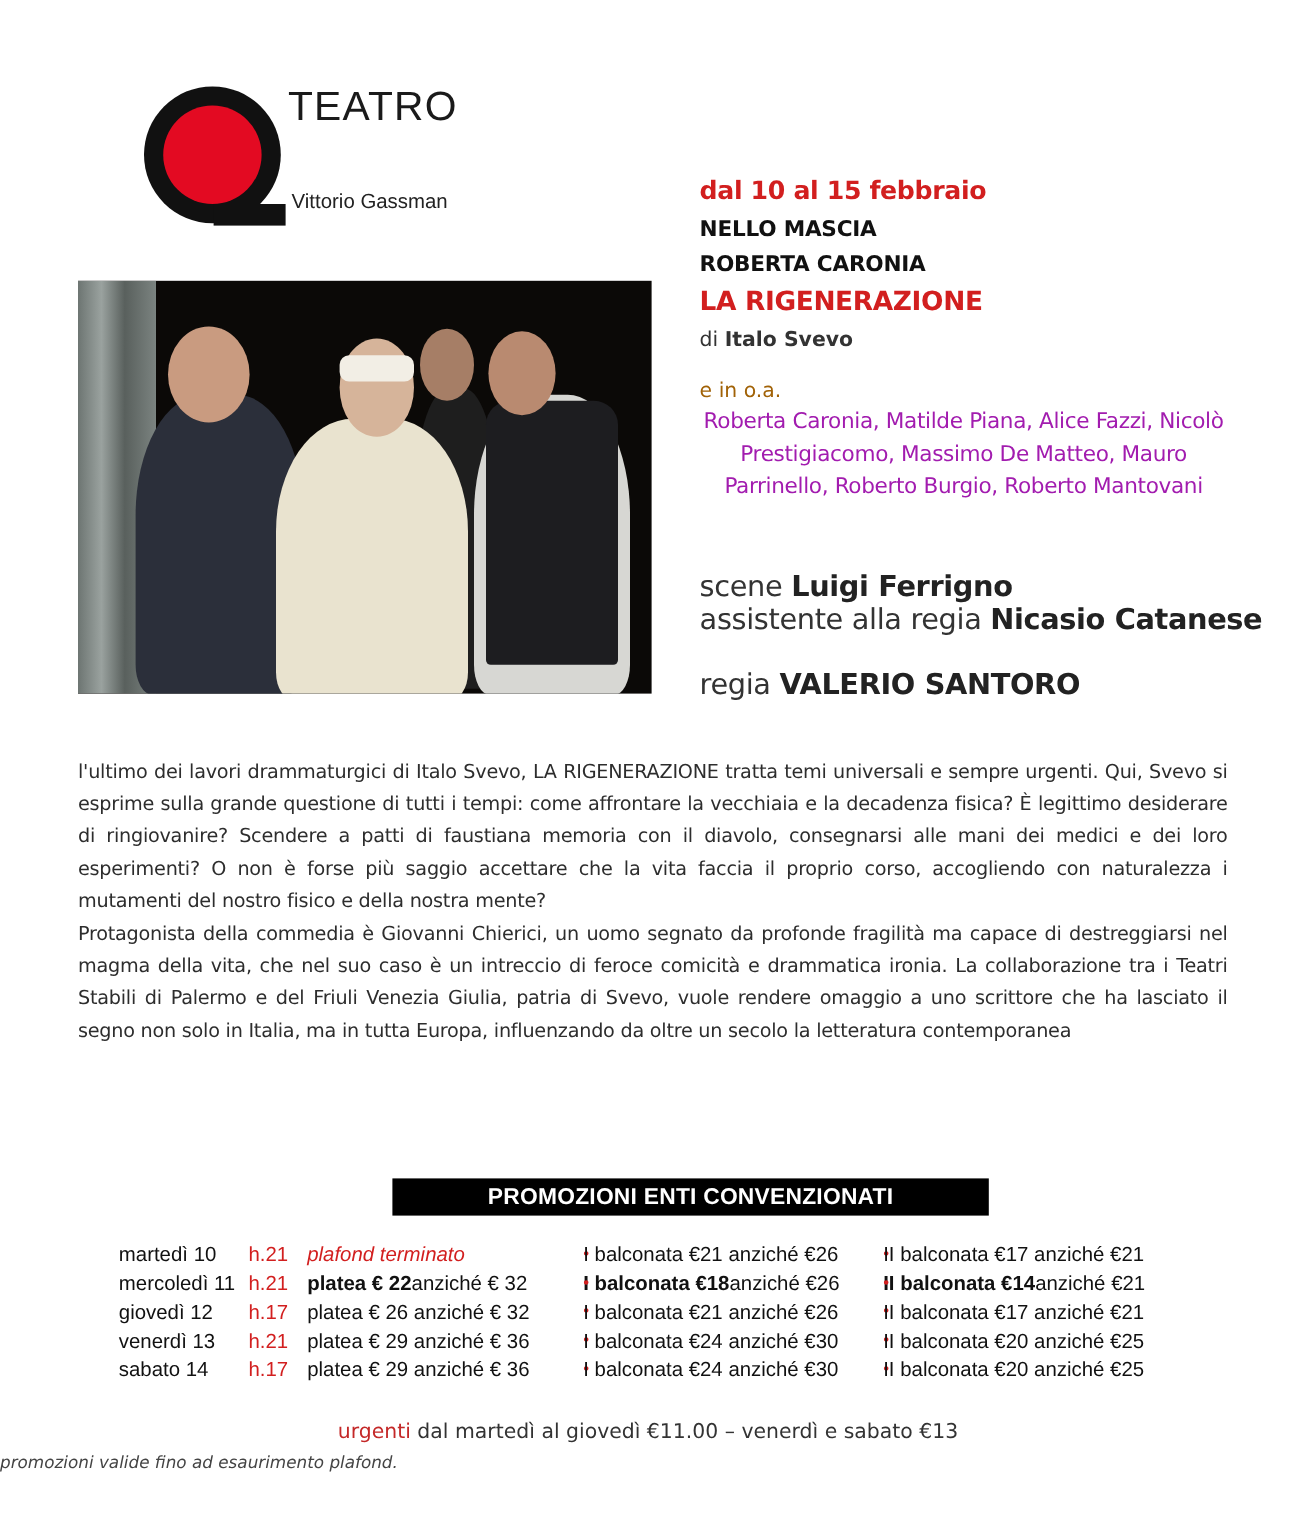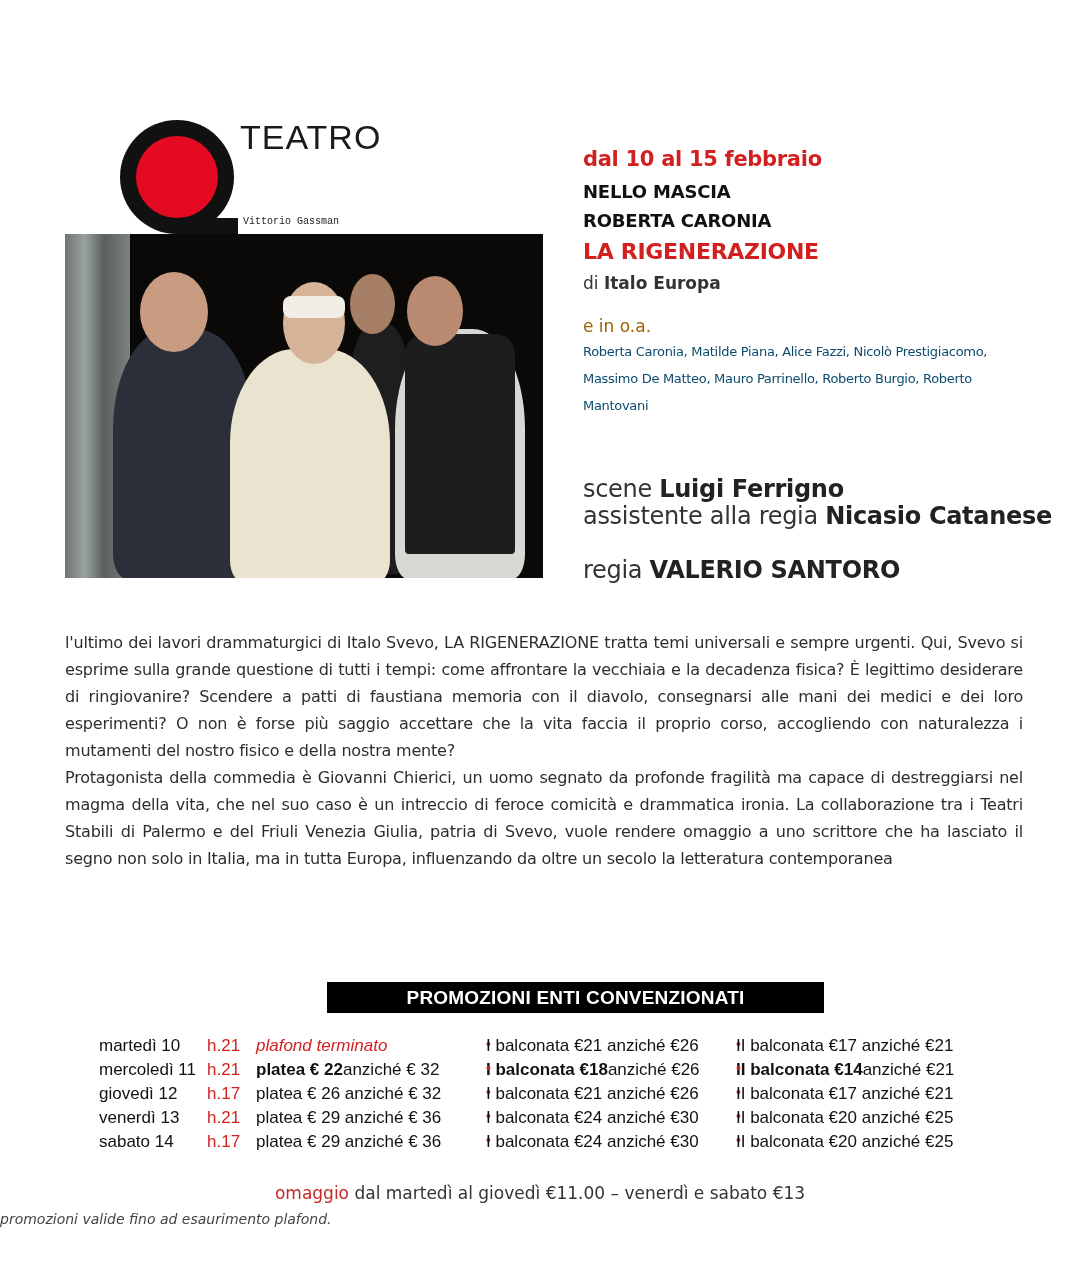--- a/index.html
+++ b/index.html
@@ -1,26 +1,26 @@
 <!DOCTYPE html>
 <html><head>
 <meta charset="utf-8">
 <style>
   * { box-sizing: border-box; margin: 0; padding: 0; }
   html, body { width: 1080px; height: 1281px; background: #ffffff; overflow: hidden; }
   body { position: relative; font-family: "DejaVu Sans", sans-serif; color: #222; }
 
   
-  .logo { position: absolute; left: 118px; top: 70px; width: 370px; height: 125px; margin-top: 48px; }
+  .logo { position: absolute; left: 118px; top: 70px; width: 370px; height: 125px; }
   .logo .q-ring { position: absolute; left: 2px; top: 2px; width: 114px; height: 114px; border-radius: 50%; background: #111; }
   .logo .q-dot { position: absolute; left: 18px; top: 18px; width: 82px; height: 82px; border-radius: 50%; background: #e30a22; }
   .logo .q-tail { position: absolute; left: 60px; top: 100px; width: 60px; height: 18px; background: #111; }
   .logo .teatro { position: absolute; left: 122px; top: 0px; font-family: "Liberation Sans", sans-serif; font-size: 34px; letter-spacing: 1px; color: #1a1a1a; font-weight: 400; }
   .logo .quirino { position: absolute; left: 112px; top: 26px; font-family: "Liberation Sans", sans-serif; font-size: 78px; font-weight: 700; letter-spacing: -2px; color: #111; line-height: 1; }
-  .logo .gassman { position: absolute; left: 125px; top: 98px; font-family: Liberation Mono, monospace; font-size: 10px; color: #222; }
+  .logo .gassman { position: absolute; left: 125px; top: 88px; font-family: Liberation Sans, sans-serif; font-size: 17px; color: #222; }
 
   
   .photo { position: absolute; left: 65px; top: 234px; width: 478px; height: 344px; background: #0b0907; overflow: hidden; }
   .photo .curtain { position: absolute; left: 0; top: 0; width: 65px; height: 344px; background: linear-gradient(90deg,#6d7572 0%,#9aa29f 30%,#59605d 60%,#7b8380 100%); }
   .photo .fig { position: absolute; border-radius: 40% 40% 10% 10%; }
   .photo .f1 { left: 48px; top: 95px; width: 140px; height: 250px; background: #2b2f3a; }
   .photo .h1 { left: 75px; top: 38px; width: 68px; height: 80px; border-radius: 50%; background: #c99b80; }
   .photo .f2 { left: 165px; top: 115px; width: 160px; height: 235px; background: #e9e3cf; }
   .photo .h2 { left: 218px; top: 48px; width: 62px; height: 82px; border-radius: 50%; background: #d6b49a; }
   .photo .band { position: absolute; left: 218px; top: 62px; width: 62px; height: 22px; background: #f2eee5; border-radius: 8px; }
@@ -34,21 +34,21 @@
   .info { position: absolute; left: 583px; top: 145px; width: 440px; font-family: "DejaVu Sans", sans-serif; }
   .red { color: #d21f1f; }
   .dates { font-size: 21px; font-weight: 700; color: #d21f1f; position: absolute; top: 2px; left: 0; letter-spacing: -0.3px; }
   .actor { font-size: 18px; font-weight: 700; color: #111; position: absolute; left: 0; letter-spacing: -0.2px; }
   .actor1 { top: 36px; }
   .actor2 { top: 65px; }
   .title { font-size: 22px; font-weight: 700; color: #d21f1f; position: absolute; left: 0; top: 94px; letter-spacing: -0.3px; }
   .author { position: absolute; left: 0; top: 128px; font-size: 17px; color: #333; }
   .author b { color: #333; }
   .cast-intro { position: absolute; left: 0; top: 171px; font-size: 17px; color: #a16207; }
-  .cast { position: absolute; left: 0; top: 193px; width: 440px; font-size: 13px; line-height: 27px; color: #0c4a6e; letter-spacing: -0.3px; }
+  .cast { position: absolute; left: 0; top: 193px; width: 440px; font-size: 18px; line-height: 27px; color: #a21caf; letter-spacing: -0.3px; text-align: center; }
   .credit { position: absolute; left: 0; font-size: 24px; color: #333; letter-spacing: -0.3px; white-space: nowrap; }
   .credit b { color: #222; }
   .scene { top: 330px; }
   .assist { top: 357px; }
   .regia { top: 411px; }
 
   
   .desc { position: absolute; left: 65px; top: 629px; width: 958px; font-size: 16px; line-height: 27px; color: #2d2d2d; text-align: justify; letter-spacing: -0.2px; }
   .desc p { margin: 0; }
 
@@ -97,21 +97,21 @@
   <div class="band"></div>
 </div>
 
 <div class="info">
   <div class="dates">dal 10 al 15 febbraio</div>
   <div class="actor actor1">NELLO MASCIA</div>
   <div class="actor actor2">ROBERTA CARONIA</div>
   <div class="title">LA RIGENERAZIONE</div>
   <div class="author">
     <span>di</span>
-    <b>Italo Europa</b>
+    <b>Italo Svevo</b>
   </div>
   <div class="cast-intro">e in o.a.</div>
   <div class="cast">Roberta Caronia, Matilde Piana, Alice Fazzi, Nicolò Prestigiacomo, Massimo De Matteo, Mauro Parrinello, Roberto Burgio, Roberto Mantovani</div>
   <div class="credit scene">
     <span>scene</span>
     <b>Luigi Ferrigno</b>
   </div>
   <div class="credit assist">
     <span>assistente alla regia</span>
     <b>Nicasio Catanese</b>
@@ -185,15 +185,15 @@
         <span>I balconata €24 anziché €30</span>
       </span>
     <span class="c-bal2">
         <span class="bullet">•</span>
         <span>II balconata €20 anziché €25</span>
       </span>
   </div>
 </div>
 
 <div class="galleria">
-  <span class="red">omaggio</span><span> dal martedì al giovedì €11.00 – venerdì e sabato €13</span>
+  <span class="red">urgenti</span><span> dal martedì al giovedì €11.00 – venerdì e sabato €13</span>
 </div>
 <div class="note">promozioni valide fino ad esaurimento plafond.</div>
 
 </body></html>

